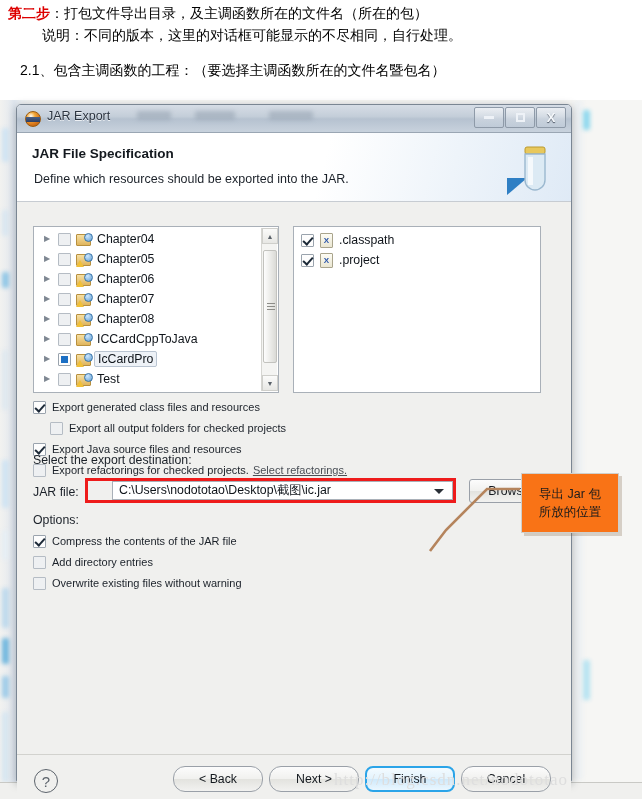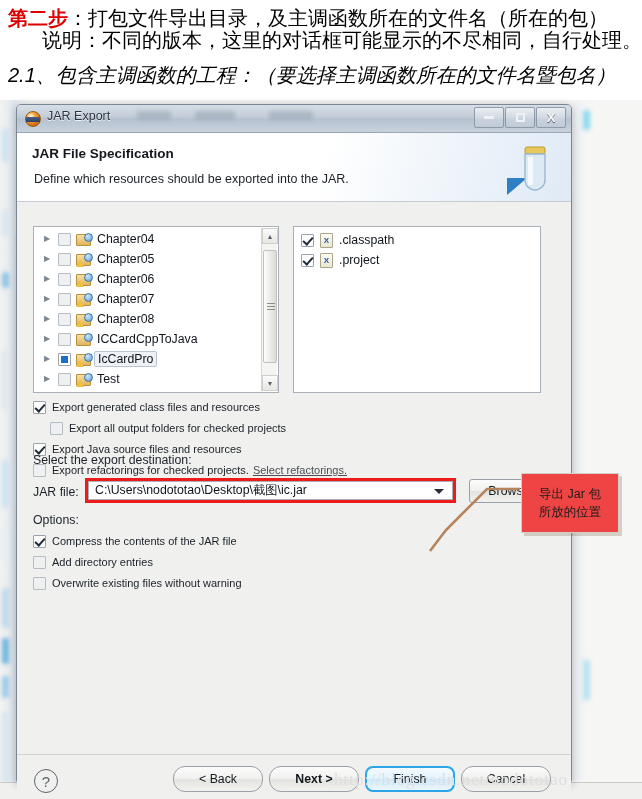--- a/index.html
+++ b/index.html
@@ -12,28 +12,28 @@
   }
   #page {
     position: relative;
     width: 642px; height: 799px;
     background: #ffffff;
   }
 
   
   .doc-line {
     position: absolute;
-    font-size: 20px;
+    font-size: 14px;
     color: #000000;
     white-space: nowrap;
     letter-spacing: 0px;
   }
   #doc-l1 { left: 8px;  top: 5px; }
   #doc-l2 { left: 42px; top: 27px; }
-  #doc-l3 { left: 8px;  top: 62px; font-style: italic; }
+  #doc-l3 { left: 20px;  top: 62px; }
   .red-bold { color: #dd0000; font-weight: bold; }
 
   
   .bg-blur {
     position: absolute;
     left: 0; top: 100px;
     width: 642px; height: 699px;
     background:
       linear-gradient(90deg,
         #f2f2f0 0px, #e9ecef 8px, #dfe6ee 14px, #eef1f3 22px, #f6f6f4 34px, #f6f6f4 100%);
@@ -272,21 +272,21 @@
     background: #f0f0ee;
   }
   .help-icon {
     position: absolute; left: 17px; top: 14px;
     width: 24px; height: 24px; border-radius: 50%;
     border: 1.6px solid #5d646c; color: #5d646c;
     font-size: 15px; display: flex; align-items: center; justify-content: center;
   }
   .fbtn { position: absolute; top: 11px; width: 90px; height: 26px; border-radius: 12px; }
   #btn-back   { left: 156px; }
-  #btn-next   { left: 252px; font-weight: bold; }
+  #btn-next   { left: 252px; }
   #btn-finish {
     left: 348px;
     background: linear-gradient(180deg,#f4fbff 0%,#e3f3fd 48%,#cfe9fb 52%,#eaf7ff 100%);
     border: 2px solid #2ba4e8; border-radius: 8px;
   }
   #btn-cancel { left: 444px; }
 
   
   #callout {
     position: absolute;
@@ -493,21 +493,21 @@
           </div>
           <div class="optrow" style="left: 16px; top: 262px;">
             <span class="cb dim"></span>
             <span>Export refactorings for checked projects.</span>
             <span class="reflink">Select refactorings.</span>
           </div>
         </div>
 
       <div class="lbl" style="left:16px; top:251px;">Select the export destination:</div>
       <div class="lbl" id="jar-label">JAR file:</div>
-      <div id="jar-input-wrap" style="border-color: rgb(238, 27, 27);">
+      <div id="jar-input-wrap" style="border-color: rgb(238, 27, 27); padding-left: 24px;">
         <div id="jar-input">
           <span title="C:\Users\nodototao\Desktop\截图\ic.jar">C:\Users\nodototao\Desktop\截图\ic.jar</span>
           <span id="jar-caret"></span>
         </div>
       </div>
       <div class="btn" id="browse-btn">Browse...</div>
 
       <div class="lbl" style="left:16px; top:311px;">Options:</div>
       <div id="jar-options">
           <div class="optrow" style="left: 16px; top: 333px;">
@@ -532,19 +532,19 @@
       <div class="btn fbtn" id="btn-finish">Finish</div>
       <div class="btn fbtn" id="btn-cancel">Cancel</div>
     </div>
   </div>
 
   <svg id="anno-line">
     <polyline points="418,555 436,546 418,478 520,478" fill="none" stroke="#b5845c" stroke-width="2.4" style="display:none"></polyline>
     <polyline points="430,551 446,530 487,489 520,489" fill="none" stroke="#b5845c" stroke-width="2.6"></polyline>
   </svg>
 
-  <div id="callout" style="background: #ef4444;">
+  <div id="callout" style="background: #f97316;">
     <span>导出 Jar 包</span>
     <span>所放的位置</span>
   </div>
 
   <div id="watermark">http://blog.csdn.net/nodototao</div>
 </div>
 
 </body></html>

